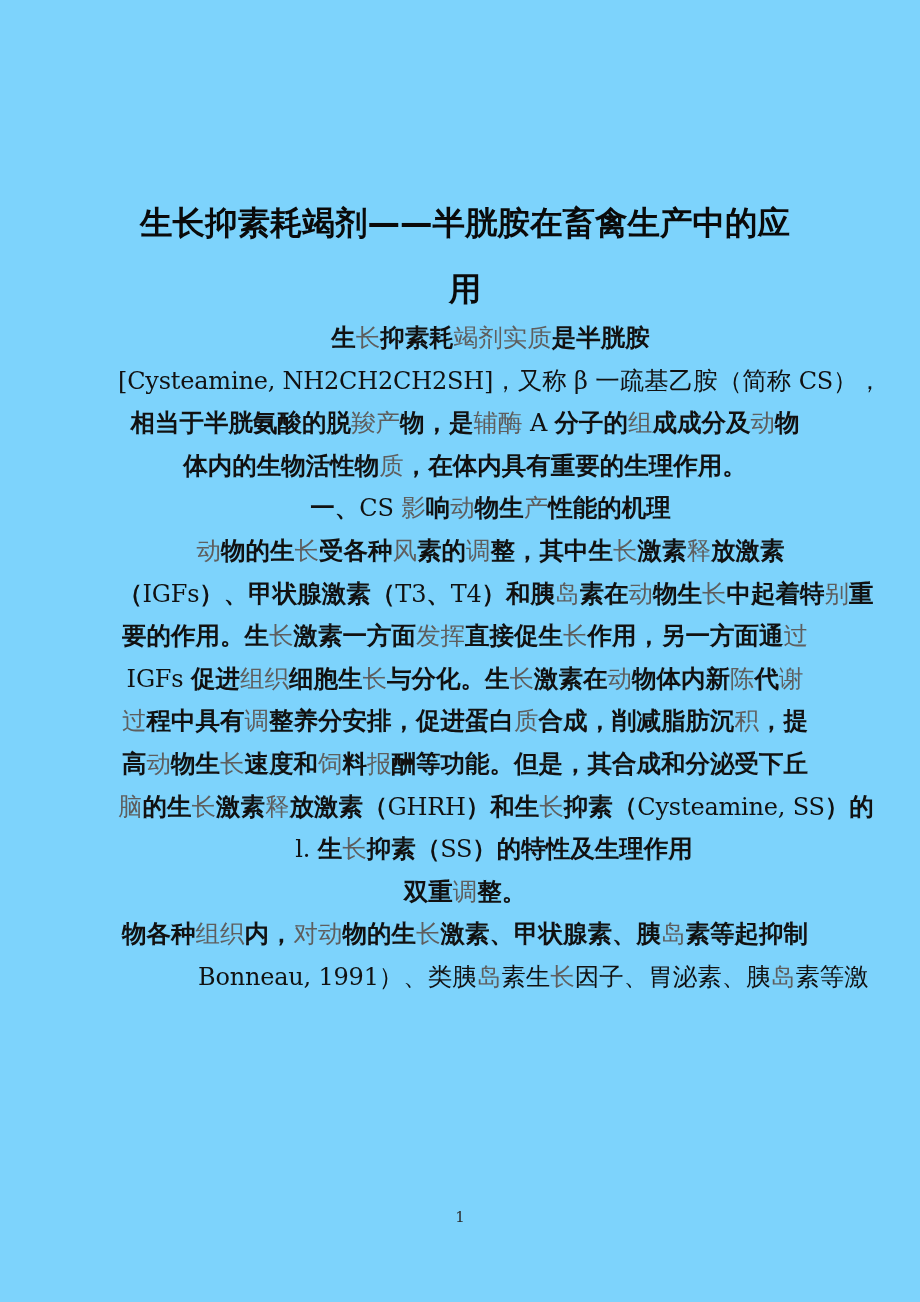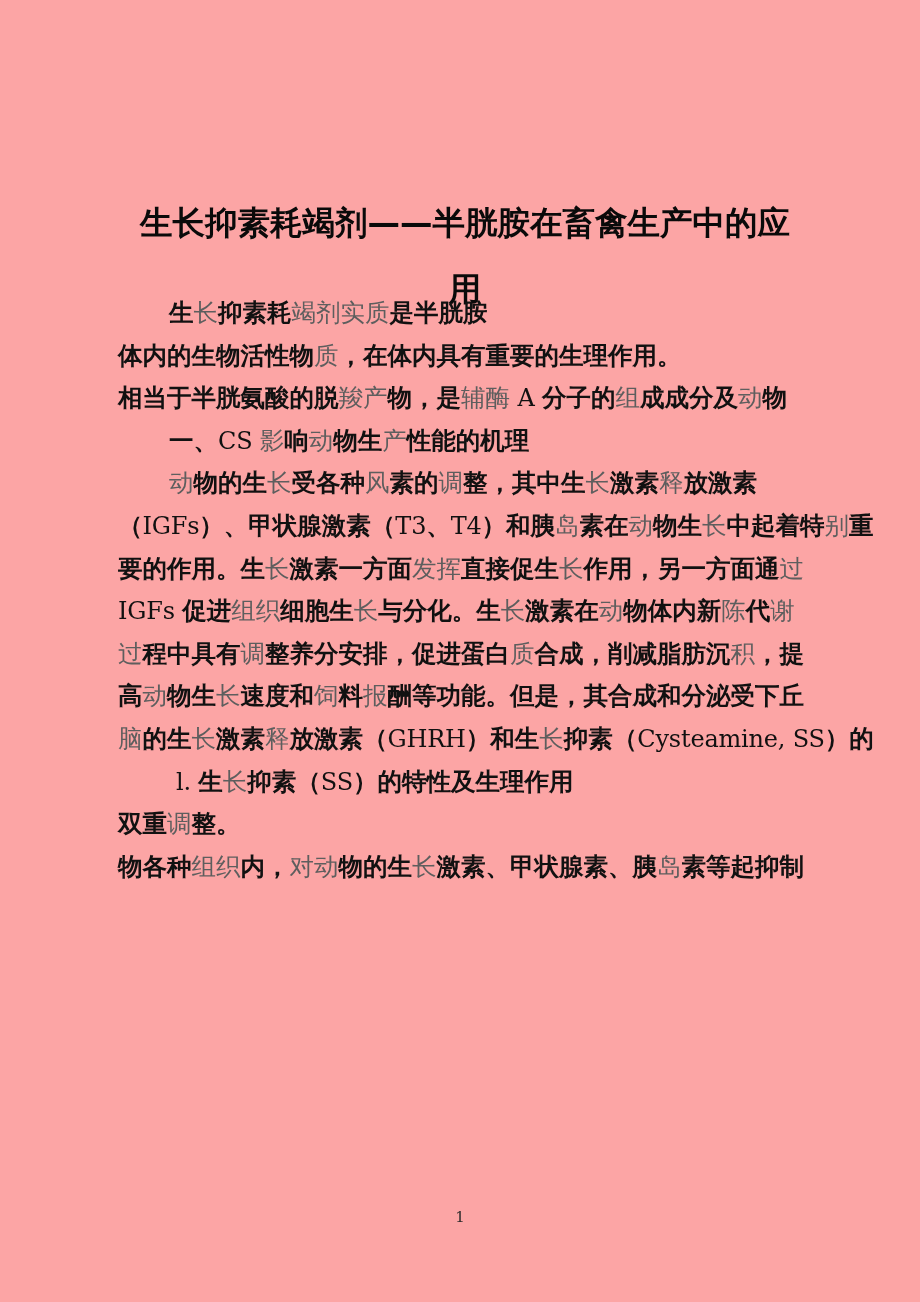--- a/index.html
+++ b/index.html
@@ -16,21 +16,21 @@
     color: #000000;
     -webkit-font-smoothing: none;
   }
 
   .page {
     position: absolute;
     left: 0;
     top: 0;
     width: 920px;
     height: 1302px;
-    background: #fca5a5;
+    background: #7dd3fc;
   }
 
   
   .doc-title {
     position: absolute;
     left: 118px;
     top: 168px;
     width: 694px;
     font-family: "DejaVu Sans", sans-serif;
     font-weight: bold;
@@ -48,22 +48,23 @@
   }
   .doc-title .t-line2 {
     display: block;
     text-align: center;
   }
 
   
   .body-block {
     position: absolute;
     left: 118px;
-    top: 292px;
+    top: 317px;
     width: 694px;
+    text-align: center;
   }
 
   .line {
     position: relative;
     height: 42.6px;
     line-height: 42.6px;
     font-size: 24.5px;
     white-space: nowrap;
     color: #111111;
     font-family: "DejaVu Sans", sans-serif;
@@ -104,30 +105,32 @@
 
 <div class="page">
 
   <h1 class="doc-title">
     <span class="t-line1">生长抑素耗竭剂——半胱胺在畜禽生产中的应</span>
     <span class="t-line2">用</span>
   </h1>
 
   <div class="body-block">
     <div class="line indent-2">生<span class="fade">长</span>抑素耗<span class="fade">竭</span><span class="fade">剂</span><span class="fade">实</span><span class="fade">质</span>是半胱胺</div>
+    <div class="line serif-lead"><span class="ltn">[Cysteamine, NH2CH2CH2SH]</span>，又称<span class="ltn"> β </span>一疏基乙胺（简称<span class="ltn"> CS</span>），</div>
+    <div class="line">相当于半胱氨酸的脱<span class="fade">羧</span><span class="fade">产</span>物，是<span class="fade">辅</span><span class="fade">酶</span><span class="ltn"> A </span>分子的<span class="fade">组</span>成成分及<span class="fade">动</span>物</div>
     <div class="line">体内的生物活性物<span class="fade">质</span>，在体内具有重要的生理作用。</div>
-    <div class="line">相当于半胱氨酸的脱<span class="fade">羧</span><span class="fade">产</span>物，是<span class="fade">辅</span><span class="fade">酶</span><span class="ltn"> A </span>分子的<span class="fade">组</span>成成分及<span class="fade">动</span>物</div>
     <div class="line indent-hd">一、<span class="ltn">CS </span><span class="fade">影</span>响<span class="fade">动</span>物生<span class="fade">产</span>性能的机理</div>
     <div class="line indent-2"><span class="fade">动</span>物的生<span class="fade">长</span>受各种<span class="fade">风</span>素的<span class="fade">调</span>整，其中生<span class="fade">长</span>激素<span class="fade">释</span>放激素</div>
     <div class="line">（<span class="ltn">IGFs</span>）、甲状腺激素（<span class="ltn">T3</span>、<span class="ltn">T4</span>）和胰<span class="fade">岛</span>素在<span class="fade">动</span>物生<span class="fade">长</span>中起着特<span class="fade">别</span>重</div>
     <div class="line">要的作用。生<span class="fade">长</span>激素一方面<span class="fade">发</span><span class="fade">挥</span>直接促生<span class="fade">长</span>作用，另一方面通<span class="fade">过</span></div>
     <div class="line"><span class="ltn">IGFs </span>促进<span class="fade">组</span><span class="fade">织</span>细胞生<span class="fade">长</span>与分化。生<span class="fade">长</span>激素在<span class="fade">动</span>物体内新<span class="fade">陈</span>代<span class="fade">谢</span></div>
     <div class="line"><span class="fade">过</span>程中具有<span class="fade">调</span>整养分安排，促进蛋白<span class="fade">质</span>合成，削减脂肪沉<span class="fade">积</span>，提</div>
     <div class="line">高<span class="fade">动</span>物生<span class="fade">长</span>速度和<span class="fade">饲</span>料<span class="fade">报</span>酬等功能。但是，其合成和分泌受下丘</div>
     <div class="line"><span class="fade">脑</span>的生<span class="fade">长</span>激素<span class="fade">释</span>放激素（<span class="ltn">GHRH</span>）和生<span class="fade">长</span>抑素（<span class="ltn">Cysteamine, SS</span>）的</div>
     <div class="line indent-num"><span class="ltn">l. </span>生<span class="fade">长</span>抑素（<span class="ltn">SS</span>）的特性及生理作用</div>
     <div class="line">双重<span class="fade">调</span>整。</div>
     <div class="line">物各种<span class="fade">组</span><span class="fade">织</span>内，<span class="fade">对</span><span class="fade">动</span>物的生<span class="fade">长</span>激素、甲状腺素、胰<span class="fade">岛</span>素等起抑制</div>
+    <div class="line indent-ref serif-lead"><span class="ltn">Bonneau, 1991</span>）、类胰<span class="fade">岛</span>素生<span class="fade">长</span>因子、胃泌素、胰<span class="fade">岛</span>素等激</div>
   </div>
 
   <div class="page-number">1</div>
 
 </div>
 
 </body></html>

